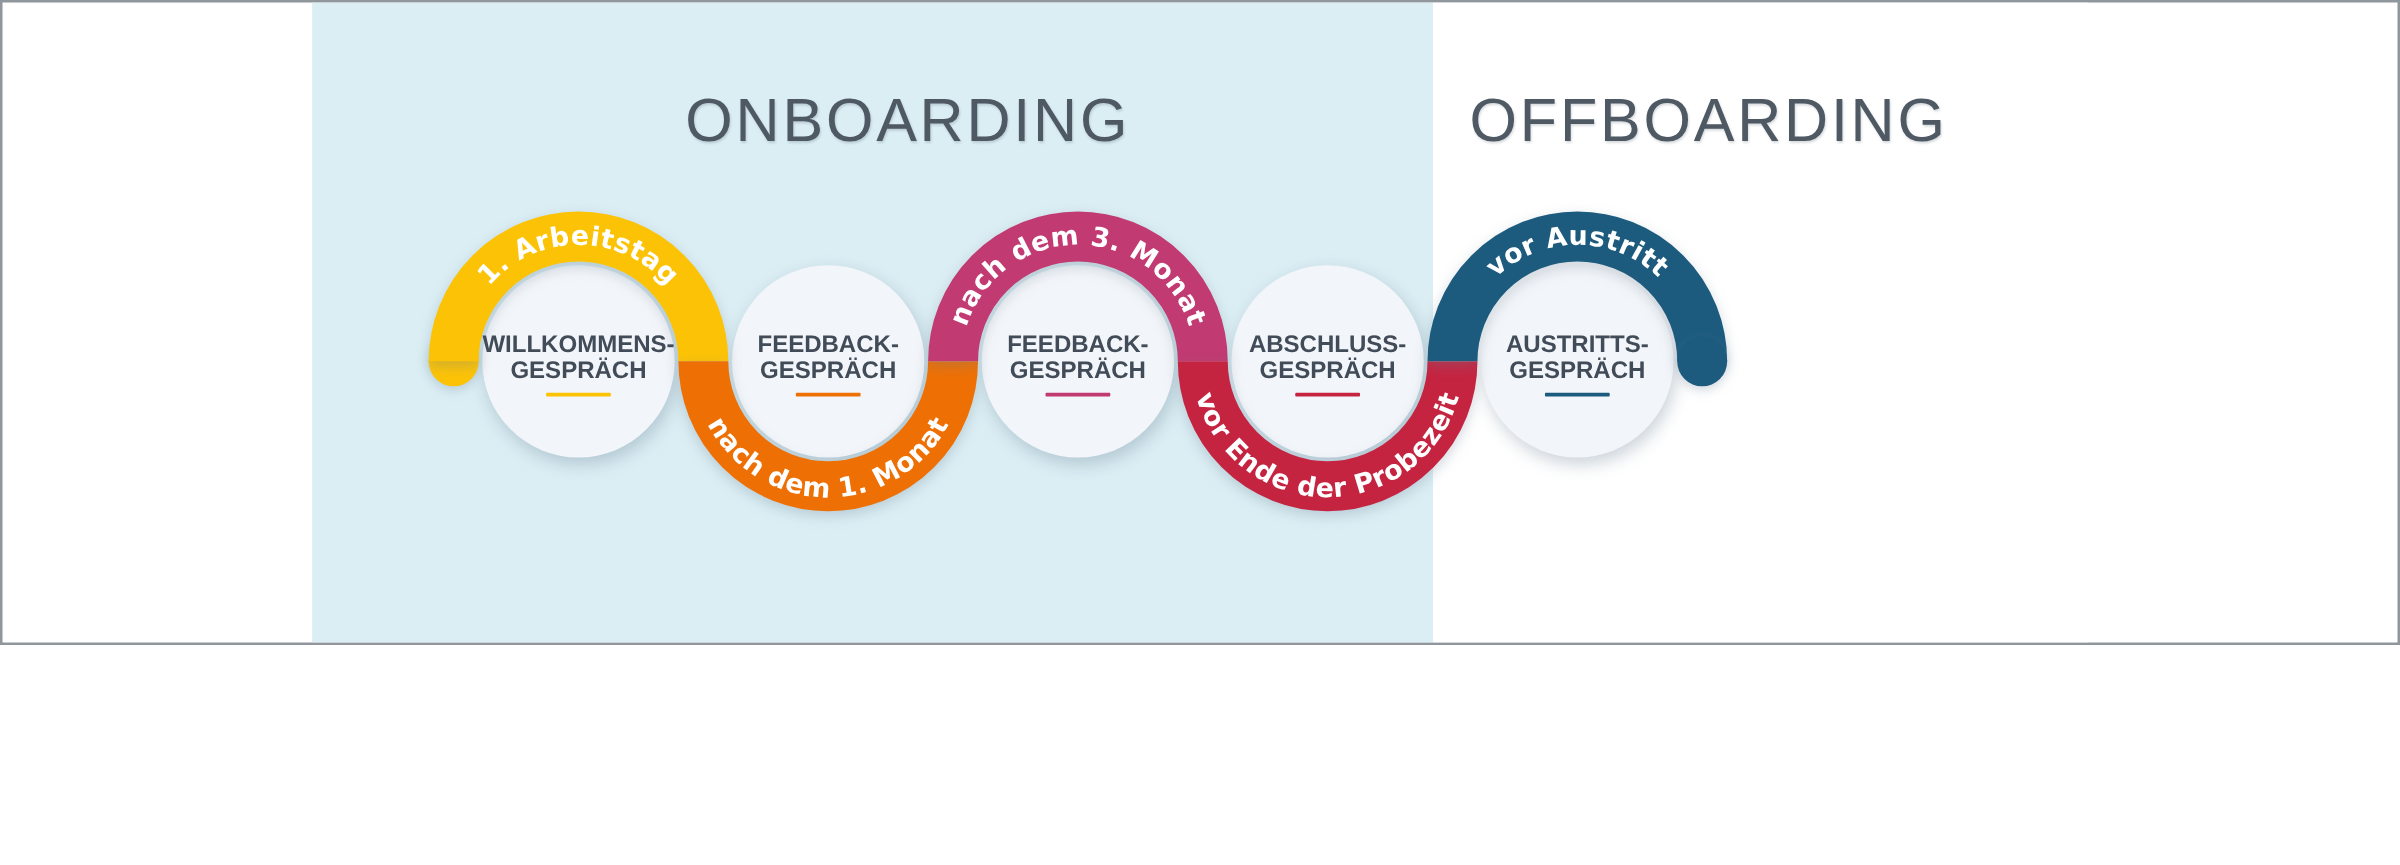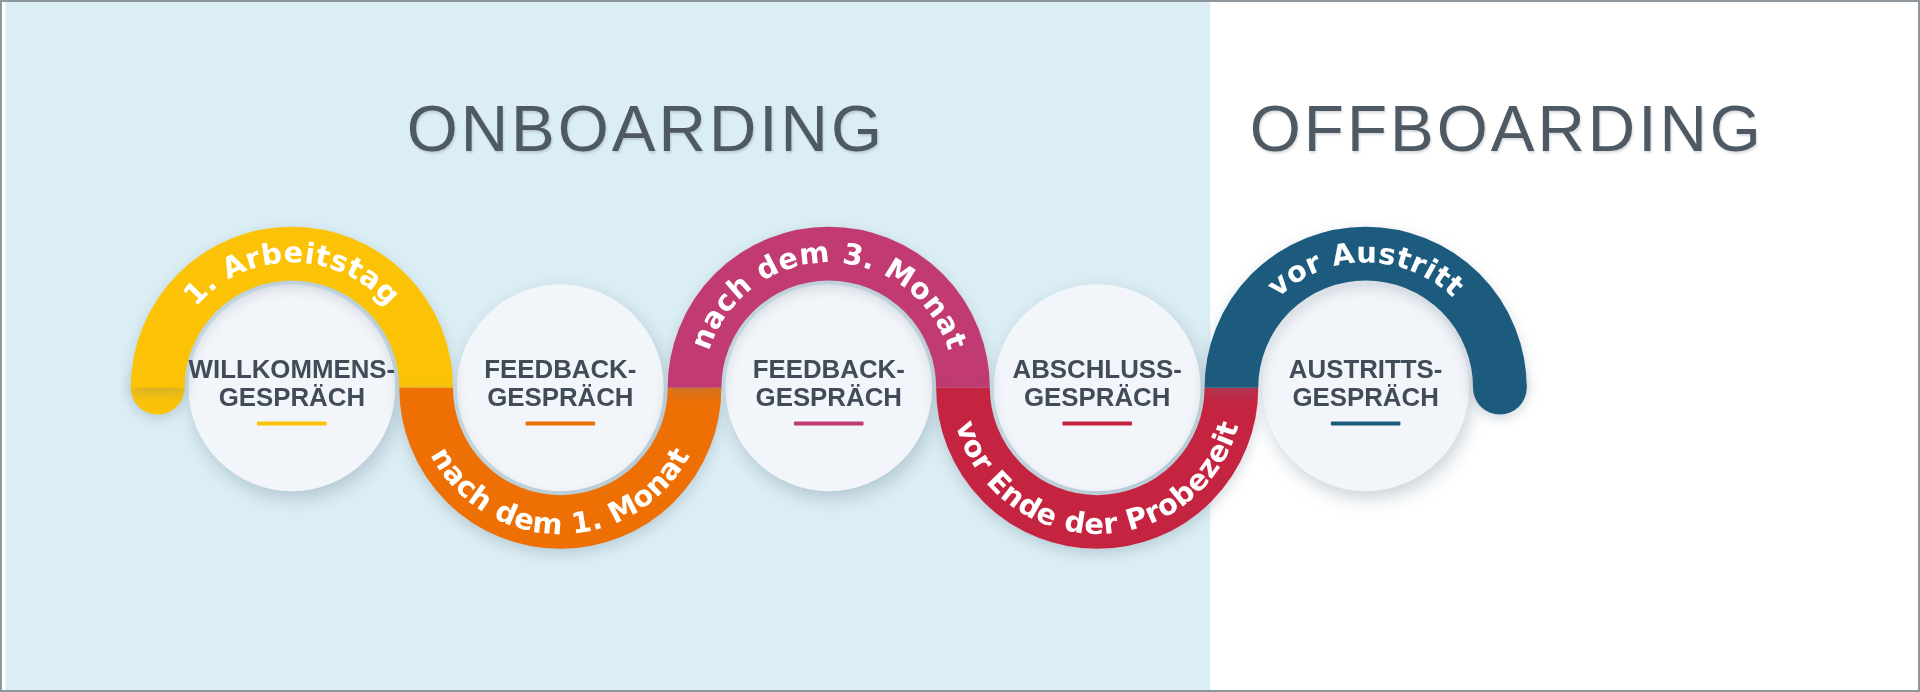--- a/index.html
+++ b/index.html
@@ -5,21 +5,21 @@
   html, body {
     margin: 0;
     padding: 0;
     background: #ffffff;
     width: 1920px;
     height: 692px;
     overflow: hidden;
   }
   .frame {
     width: 1920px;
-    height: 692px;
+    height: 516px;
     box-sizing: border-box;
     border: 2px solid #8f969c;
     position: relative;
   }
   .frame svg { display: block; width: 100%; height: 100%; }
 
   .title {
     font-family: "Liberation Sans", sans-serif;
     font-size: 66px;
     font-weight: 300;

